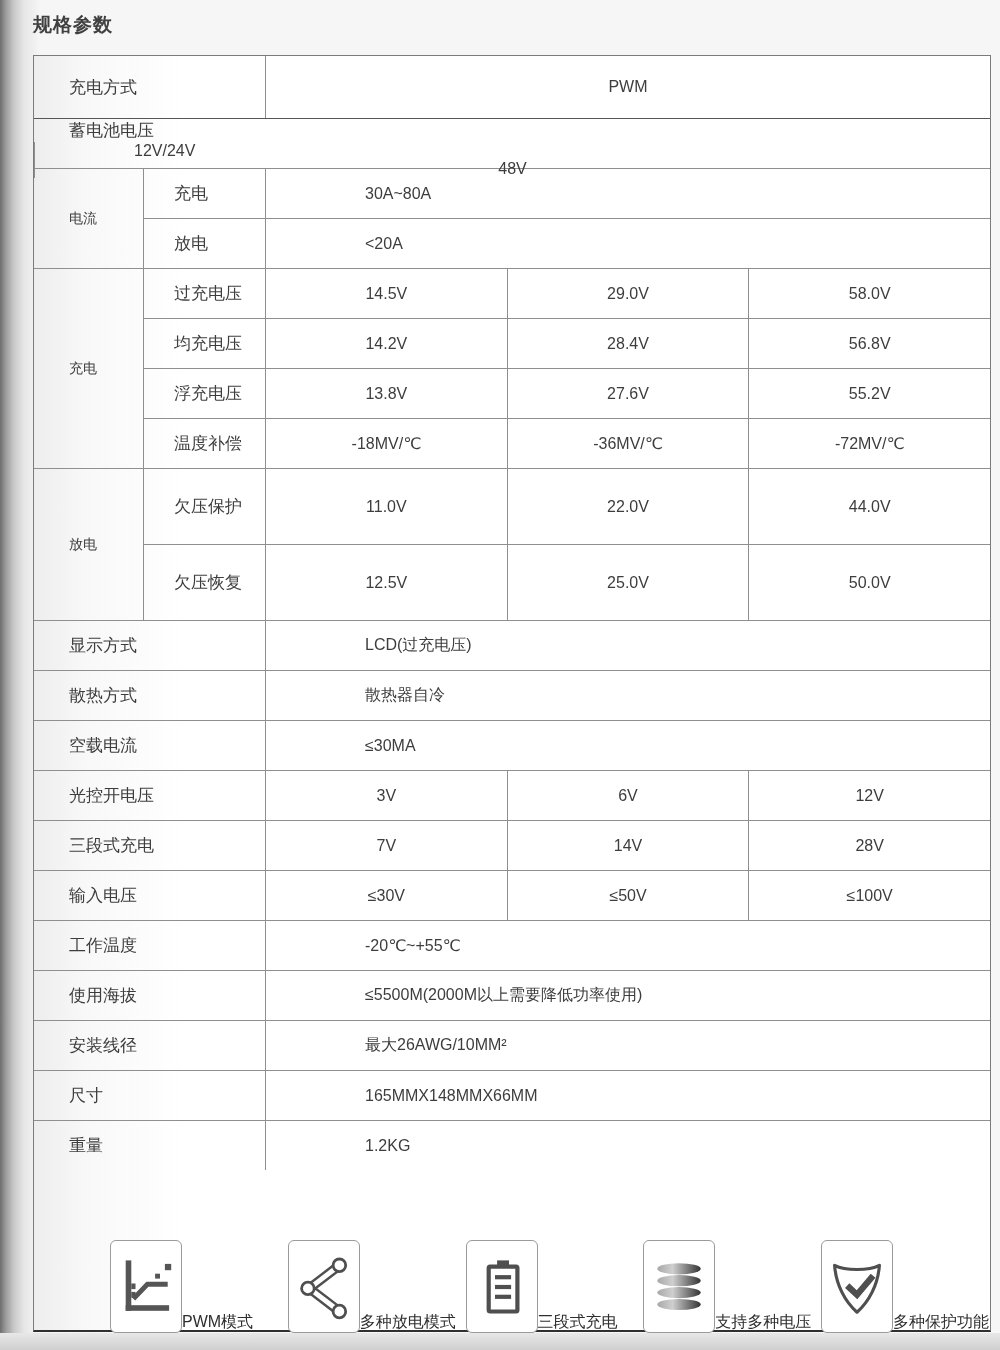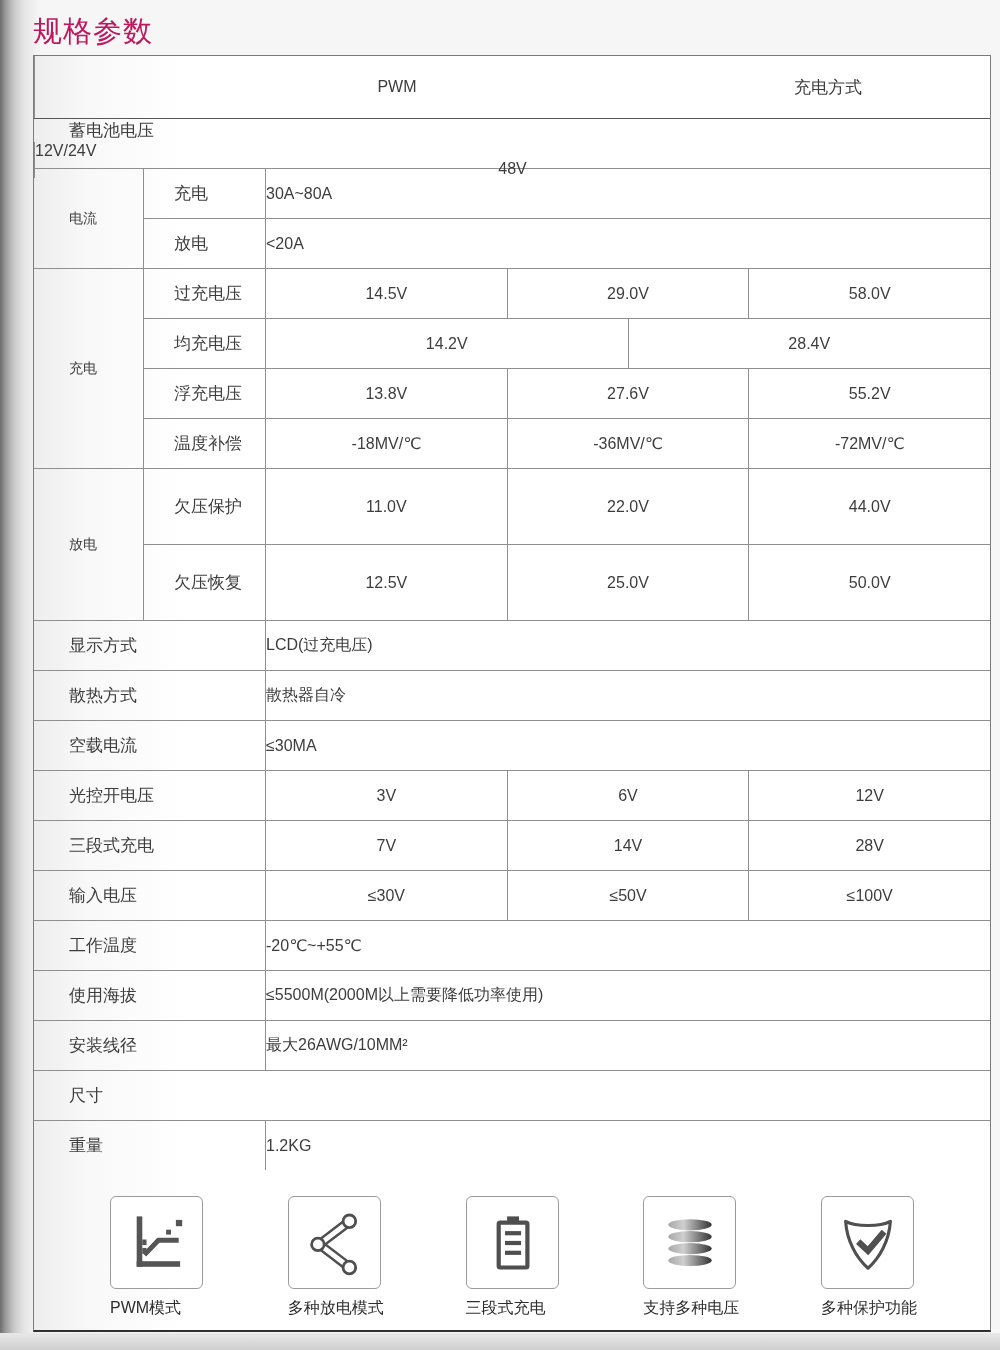--- a/index.html
+++ b/index.html
@@ -8,66 +8,66 @@
     background:#f6f6f6;
     font-family:"Liberation Sans","DejaVu Sans",sans-serif;
     color:#3d3d3d;
   }
   
   .shade-left{position:absolute;left:0;top:0;bottom:0;width:40px;
     background:linear-gradient(90deg,#6e6e6e 0px,#9d9d9d 6px,#c9c9c9 14px,#e6e6e6 24px,rgba(246,246,246,0) 40px);}
   .shade-bottom{position:absolute;left:0;right:0;bottom:0;height:17px;
     background:linear-gradient(180deg,#e8e8e8 0,#cfcfcf 100%);}
   .page-title{
-    position:absolute;left:33px;top:12px;font-size:29px;font-weight:normal;
-    color:#be185d;letter-spacing:1px;
+    position:absolute;left:33px;top:12px;font-size:19px;font-weight:bold;
+    color:#404040;letter-spacing:1px;
   }
   .frame{
     position:absolute;left:33px;top:55px;width:958px;height:1277px;box-sizing:border-box;
     border:1px solid #7b7b7b;border-bottom:2px solid #2f2f2f;
     background:linear-gradient(90deg,#ededed 0px,#f8f8f8 50px,#ffffff 150px);
   }
   
   .trow{display:flex;height:50px;border-top:1px solid #8f8f8f;box-sizing:border-box;}
   .trow.first{border-top:none;height:62px;}
   .trow.bt-dark{border-top:1px solid #565656;flex-direction:column;}
   .grp{padding:0;}
   .grp-label-rows{flex:1;display:flex;flex-direction:column;}
   .subrow{display:flex;flex:1;box-sizing:border-box;}
   .subrow + .subrow{border-top:1px solid #8f8f8f;}
   .c{display:flex;align-items:center;box-sizing:border-box;}
   .label{width:231px;padding-left:35px;font-size:17px;}
   .glabel{width:109px;padding-left:35px;font-size:14px;}
   .slabel{width:122px;padding-left:30px;border-left:1px solid #8f8f8f;font-size:17px;}
   .v{border-left:1px solid #8f8f8f;font-size:16px;flex:1;}
-  .v.pad{}
+  .v.pad{padding-left:99px;}
   .v.ctr{justify-content:center;}
   
   .features{display:flex;justify-content:space-between;align-items:flex-start;
     padding:26px 76px 0 76px;}
-  .feature{display:flex;flex-direction:column;align-items:flex-start;width:93px;}
+  .feature{display:flex;flex-direction:row;align-items:flex-end;width:93px;margin-top:44px;}
   .fbox{width:93px;height:93px;box-sizing:border-box;border:1px solid #9b9b9b;border-radius:6px;
     background:#ffffff;display:flex;align-items:center;justify-content:center;}
   .flabel{margin-top:9px;font-size:16px;color:#2e2e2e;white-space:nowrap;}
 </style>
 </head>
 <body>
 
 <div class="shade-left"></div>
 <div class="shade-bottom"></div>
 
 <div class="page-title">规格参数</div>
 
 <div class="frame">
 
   <div class="spec-table">
 
     <div class="trow first">
+      <div class="c label">充电方式</div>
       <div class="c v ctr">PWM</div>
-      <div class="c label">充电方式</div>
     </div>
 
     <div class="trow bt-dark">
       <div class="c label">蓄电池电压</div>
       <div class="c v pad">12V/24V</div>
       <div class="c v ctr">48V</div>
     </div>
 
     <div class="trow grp" style="height:100px">
       <div class="c glabel">电流</div>
@@ -89,20 +89,21 @@
         <div class="subrow">
           <div class="c slabel">过充电压</div>
           <div class="c v ctr">14.5V</div>
           <div class="c v ctr">29.0V</div>
           <div class="c v ctr">58.0V</div>
         </div>
         <div class="subrow">
           <div class="c slabel">均充电压</div>
           <div class="c v ctr">14.2V</div>
           <div class="c v ctr">28.4V</div>
+          <div class="c v ctr">56.8V</div>
         </div>
         <div class="subrow">
           <div class="c slabel">浮充电压</div>
           <div class="c v ctr">13.8V</div>
           <div class="c v ctr">27.6V</div>
           <div class="c v ctr">55.2V</div>
         </div>
         <div class="subrow">
           <div class="c slabel">温度补偿</div>
           <div class="c v ctr">-18MV/℃</div>
@@ -169,20 +170,21 @@
     <div class="trow">
       <div class="c label">使用海拔</div>
       <div class="c v pad">≤5500M(2000M以上需要降低功率使用)</div>
     </div>
     <div class="trow">
       <div class="c label">安装线径</div>
       <div class="c v pad">最大26AWG/10MM²</div>
     </div>
     <div class="trow">
       <div class="c label">尺寸</div>
+      <div class="c v pad">165MMX148MMX66MM</div>
     </div>
     <div class="trow">
       <div class="c label">重量</div>
       <div class="c v pad">1.2KG</div>
     </div>
 
   </div>
 
   <div class="features">
 

